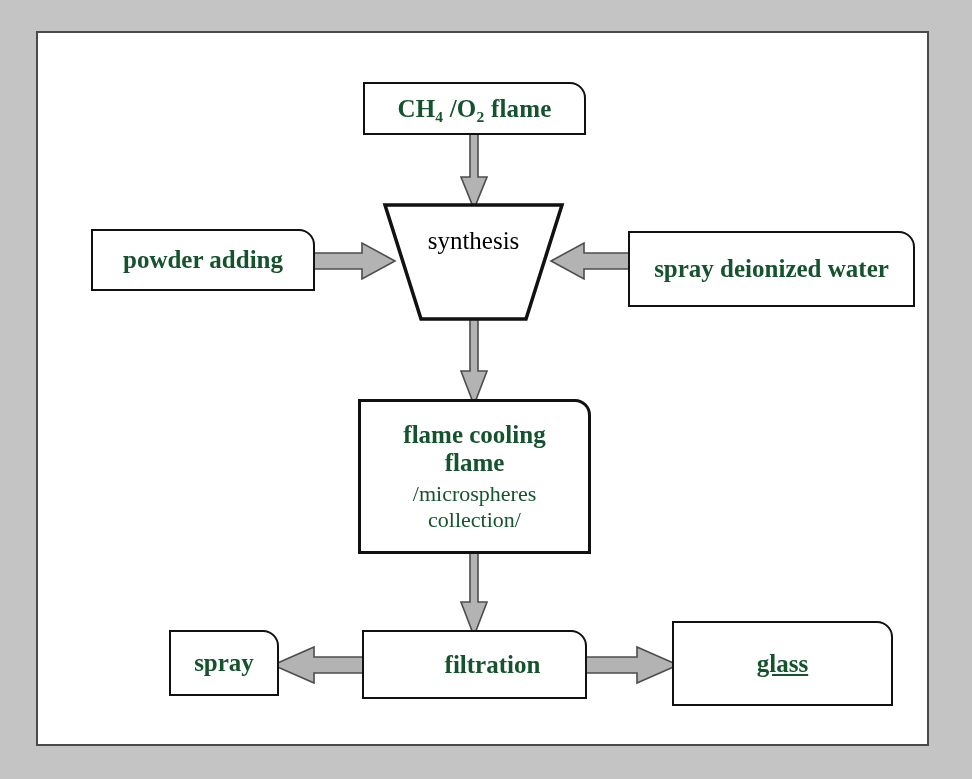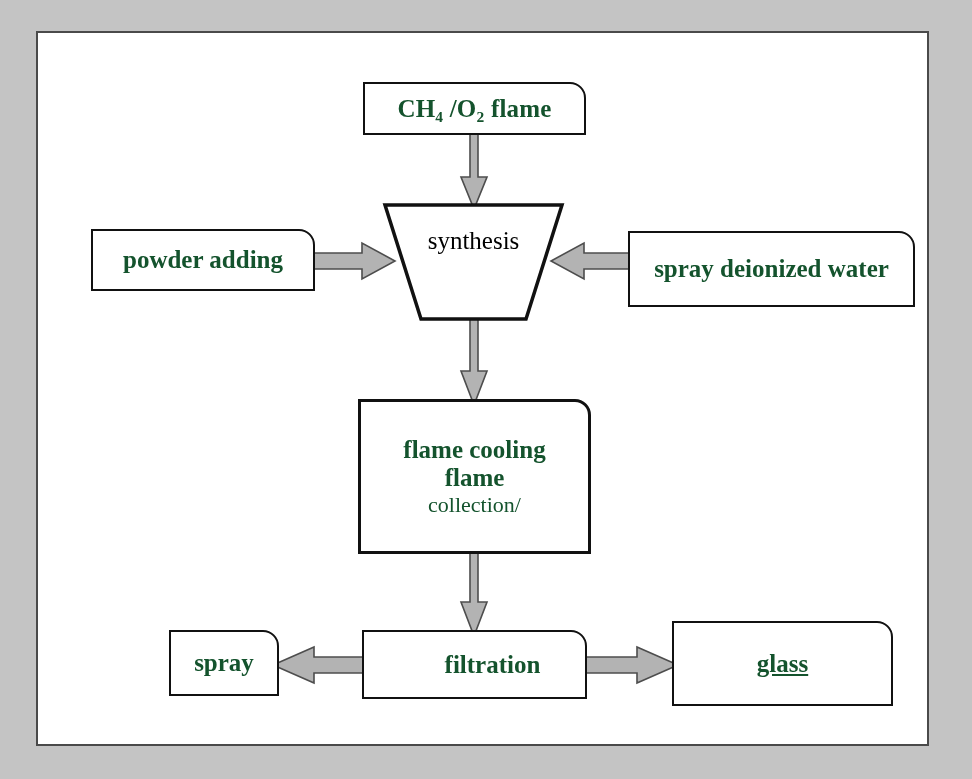--- a/index.html
+++ b/index.html
@@ -194,20 +194,21 @@
     </div>
 
     <div class="node corner-tr" id="node-spray">
       <span class="label">spray deionized water</span>
     </div>
 
     <div class="node corner-tr" id="node-cooling">
       <span class="label">
         <span>flame cooling</span><br>
         <span>flame</span>
+        <span class="sub-label">/microspheres</span>
         <span class="sub-label" style="margin-top:0;">collection/</span>
       </span>
     </div>
 
     <div class="node corner-tr" id="node-water">
       <span class="label">spray</span>
     </div>
 
     <div class="node corner-tr" id="node-filtration">
       <span class="label">filtration</span>

